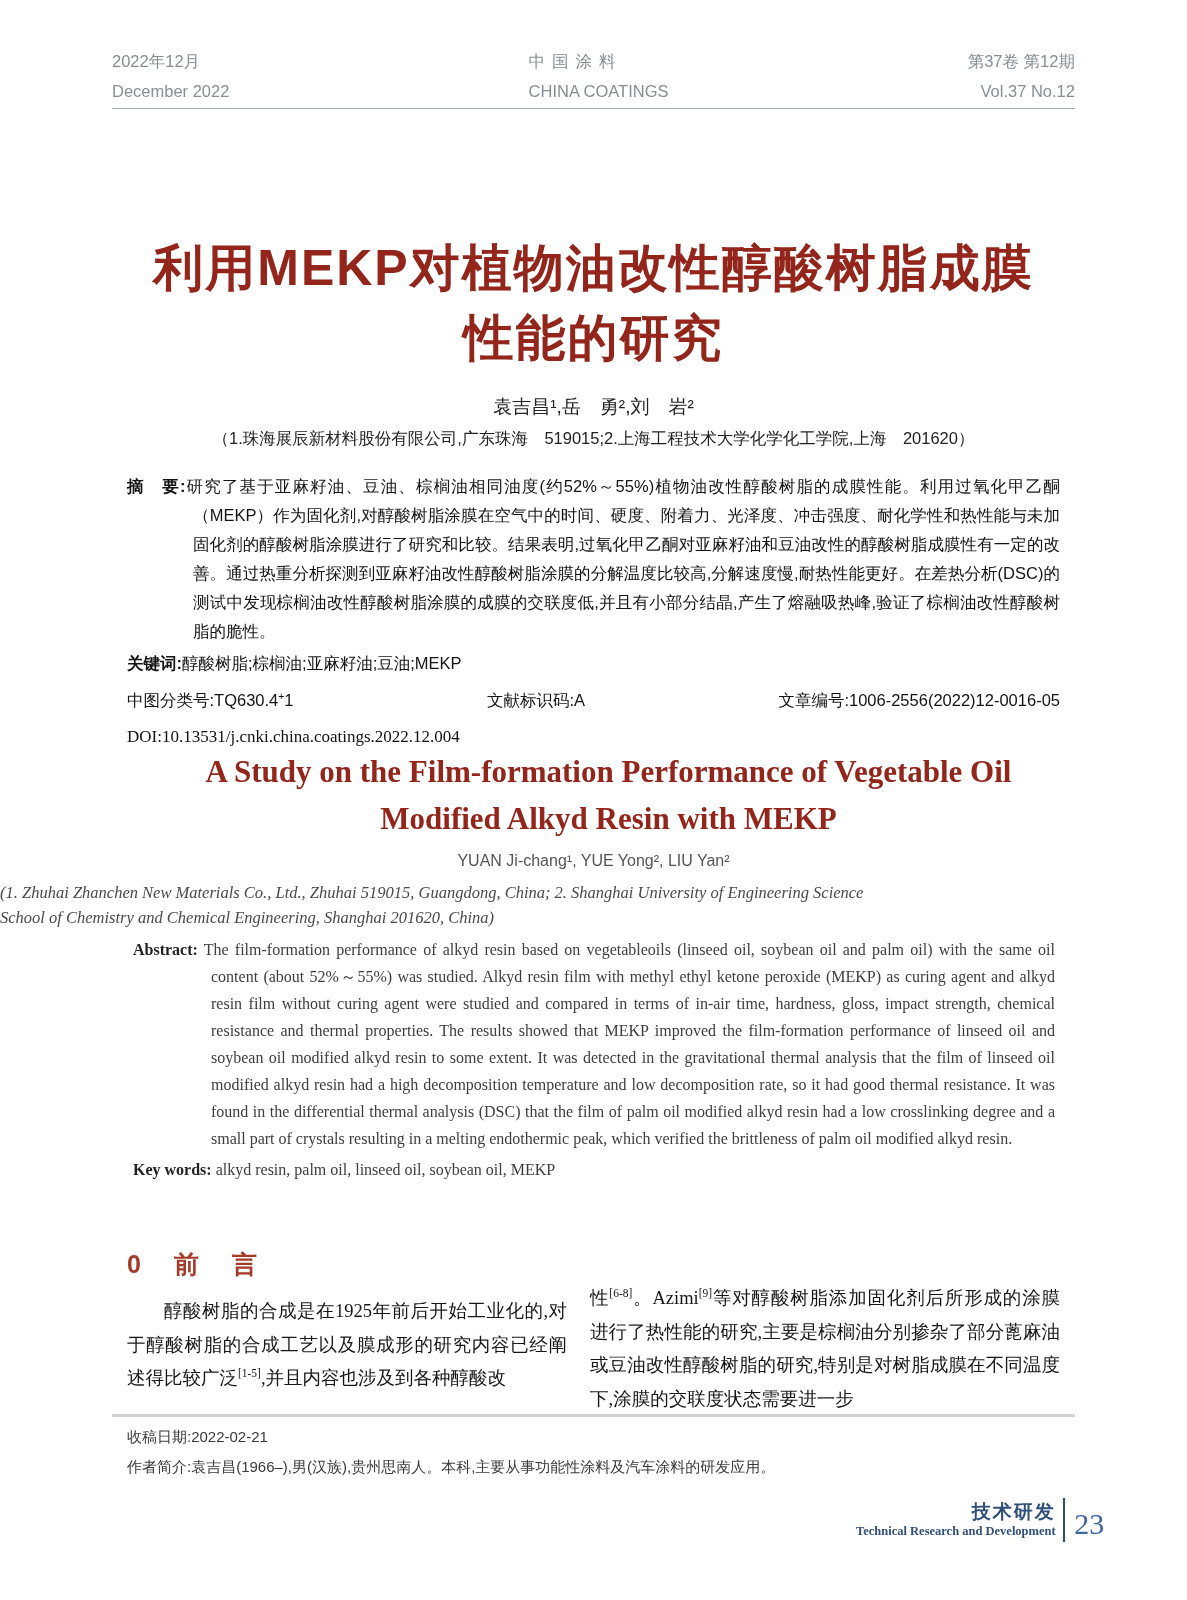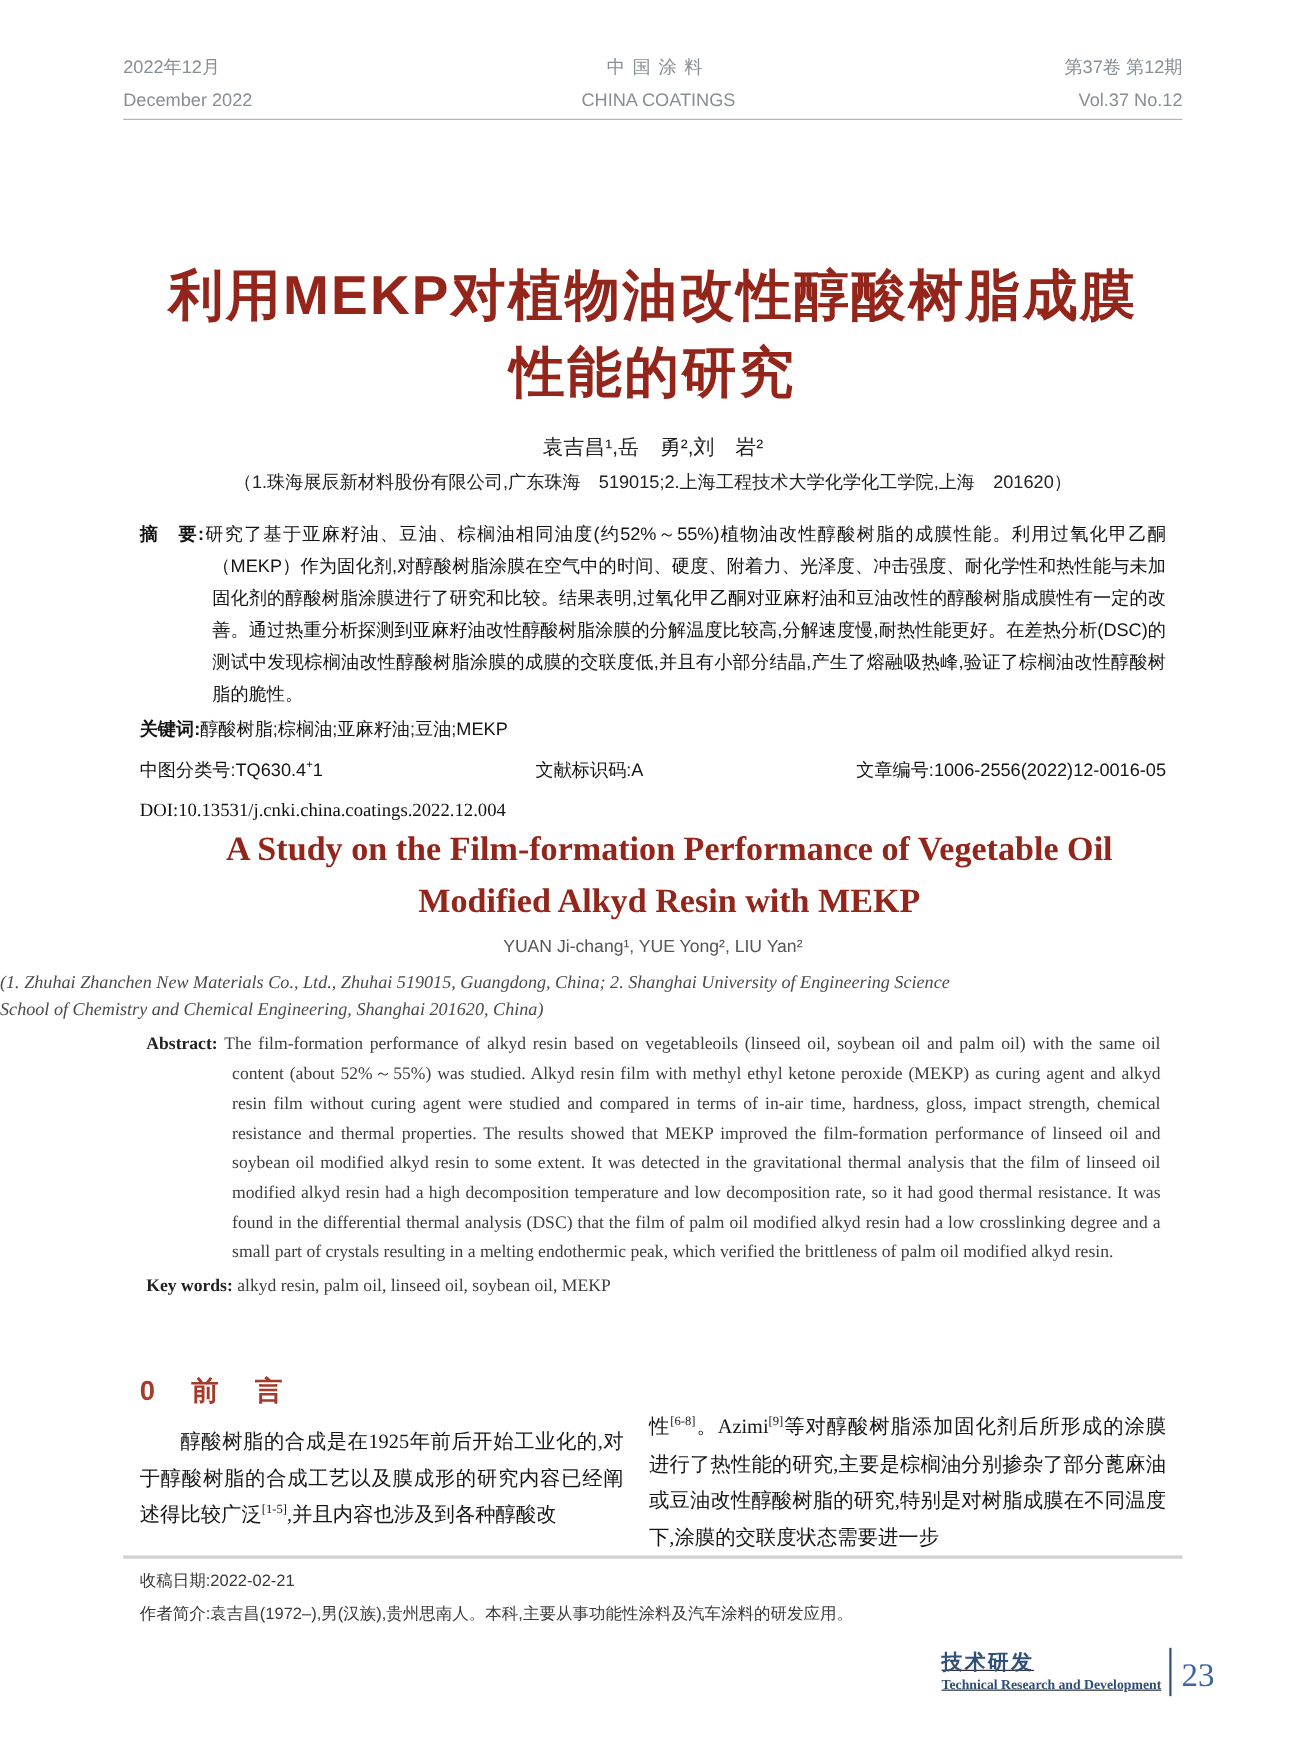--- a/index.html
+++ b/index.html
@@ -12,21 +12,21 @@
     color:#1a1a1a;
     overflow:hidden;
   }
   
   .jheader{
     position:absolute;left:112px;right:112px;top:46px;
     display:flex;justify-content:space-between;
     color:#878e94;font-size:16.5px;line-height:30px;
   }
   .jheader .cell{white-space:nowrap;}
-  .jheader .cell.center{text-align:center;}
+  .jheader .cell.center{text-align:left;}
   .jheader .cell.right{text-align:right;}
   .jheader .zh-wide{letter-spacing:7px;}
   .header-rule{
     position:absolute;left:112px;right:112px;top:108px;
     height:0;border-top:1.5px solid #a8adb2;
   }
   
   .title-zh{
     position:absolute;left:0;right:0;top:233px;
     text-align:center;color:#93251a;
@@ -110,21 +110,21 @@
     position:absolute;left:127px;right:112px;
     font-size:15px;color:#3a3a3a;
   }
   .fn1{top:1428px;}
   .fn2{top:1458px;}
   
   .footer-tag{
     position:absolute;top:1498px;left:856px;
     display:flex;align-items:center;
   }
-  .tag-names{text-align:left;text-decoration:underline;}
+  .tag-names{text-align:right;}
   .tag-zh{
     color:#2f4e78;font-size:19px;font-weight:bold;letter-spacing:2px;line-height:22px;
   }
   .tag-en{
     color:#2f4e78;font-family:"Liberation Serif",serif;
     font-size:12.5px;font-weight:bold;line-height:16px;
   }
   .tag-bar{
     width:2.5px;height:44px;background:#2f4e78;margin:0 9px 0 7px;
   }
@@ -190,21 +190,21 @@
   <div class="col-left">
     <div class="sec-heading">0　前　言</div>
     <div class="body-par indent2"><span>醇酸树脂的合成是在1925年前后开始工业化的,对于醇酸树脂的合成工艺以及膜成形的研究内容已经阐述得比较广泛</span><sup>[1-5]</sup><span>,并且内容也涉及到各种醇酸改</span></div>
   </div>
   <div class="col-right">
     <div class="body-par"><span>性</span><sup>[6-8]</sup><span>。Azimi</span><sup>[9]</sup><span>等对醇酸树脂添加固化剂后所形成的涂膜进行了热性能的研究,主要是棕榈油分别掺杂了部分蓖麻油或豆油改性醇酸树脂的研究,特别是对树脂成膜在不同温度下,涂膜的交联度状态需要进一步</span></div>
   </div>
 
   <div class="foot-rule"></div>
   <div class="footnote fn1">收稿日期:2022-02-21</div>
-  <div class="footnote fn2">作者简介:袁吉昌(1972–),男(汉族),贵州思南人。本科,主要从事功能性涂料及汽车涂料的研发应用。</div>
+  <div class="footnote fn2">作者简介:袁吉昌(1966–),男(汉族),贵州思南人。本科,主要从事功能性涂料及汽车涂料的研发应用。</div>
 
   <div class="footer-tag">
     <div class="tag-names">
       <div class="tag-zh">技术研发</div>
       <div class="tag-en">Technical Research and Development</div>
     </div>
     <div class="tag-bar"></div>
     <div class="tag-page">23</div>
   </div>
 

